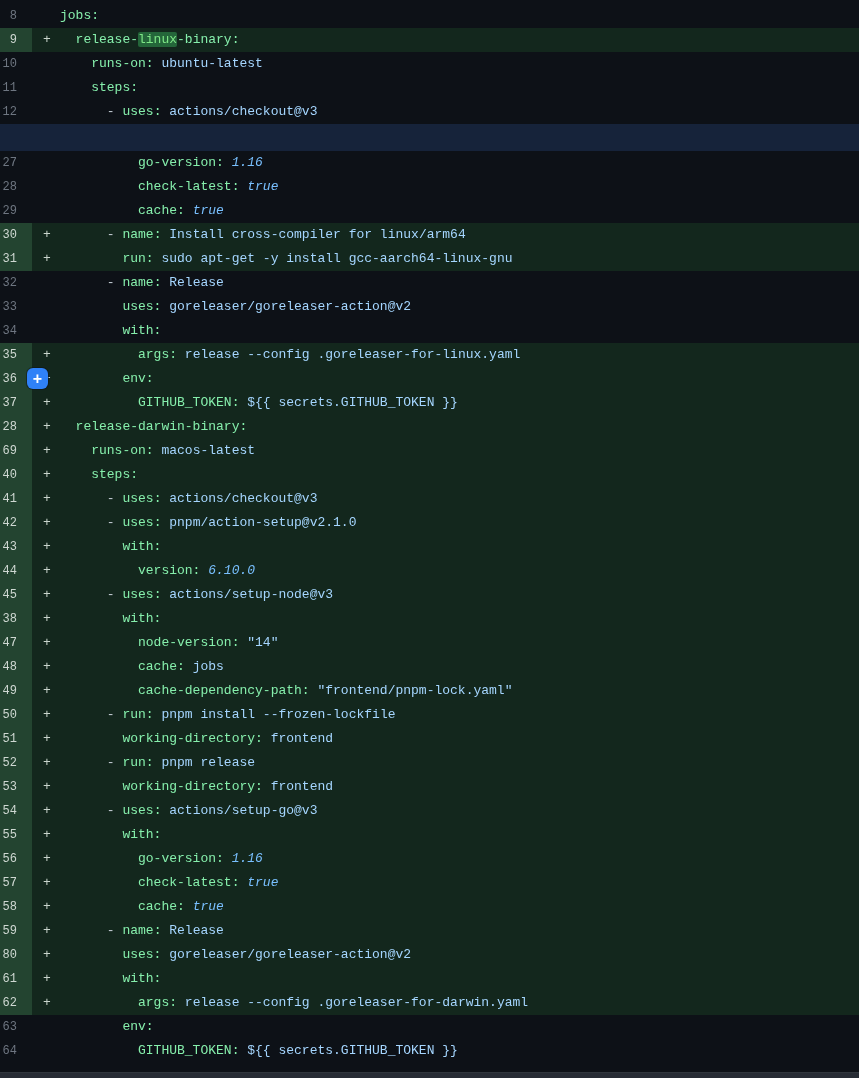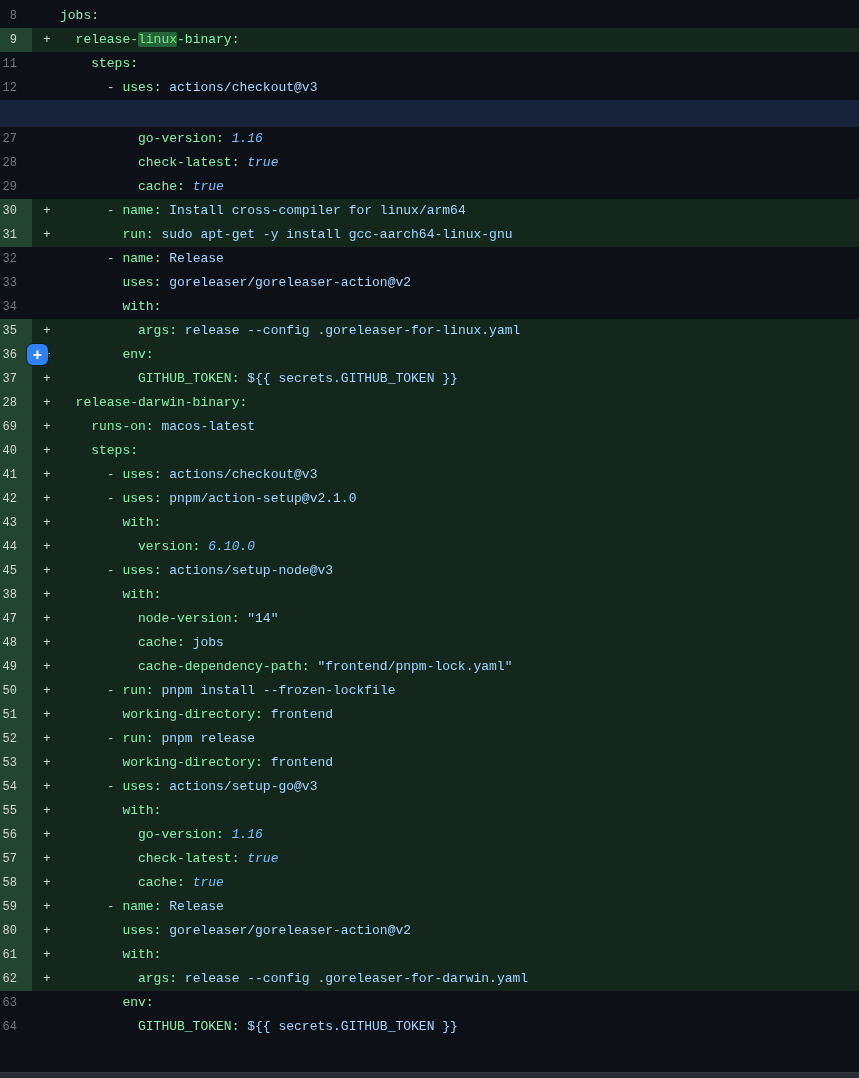--- a/index.html
+++ b/index.html
@@ -50,20 +50,21 @@
     background:#272c35;border-top:1px solid #30363d;
   }
 </style>
 </head>
 <body>
 
 <div class="diff">
   <div id="rows">
       <div class="row"><span class="num">8</span><span class="marker"></span><span class="code"><span class="tk-key">jobs:</span></span></div>
       <div class="row added"><span class="num">9</span><span class="marker">+</span><span class="code"><span class="tk-key">  release-</span><span class="tk-keyhl">linux</span><span class="tk-key">-binary:</span></span></div>
+      <div class="row"><span class="num">10</span><span class="marker"></span><span class="code"><span class="tk-key">    runs-on:</span><span class="tk-val"> ubuntu-latest</span></span></div>
       <div class="row"><span class="num">11</span><span class="marker"></span><span class="code"><span class="tk-key">    steps:</span></span></div>
       <div class="row"><span class="num">12</span><span class="marker"></span><span class="code"><span class="tk-punc">      - </span><span class="tk-key">uses:</span><span class="tk-val"> actions/checkout@v3</span></span></div>
       <div class="expand-band"></div>
       <div class="row"><span class="num">27</span><span class="marker"></span><span class="code"><span class="tk-key">          go-version:</span><span class="tk-const"> 1.16</span></span></div>
       <div class="row"><span class="num">28</span><span class="marker"></span><span class="code"><span class="tk-key">          check-latest:</span><span class="tk-const"> true</span></span></div>
       <div class="row"><span class="num">29</span><span class="marker"></span><span class="code"><span class="tk-key">          cache:</span><span class="tk-const"> true</span></span></div>
       <div class="row added"><span class="num">30</span><span class="marker">+</span><span class="code"><span class="tk-punc">      - </span><span class="tk-key">name:</span><span class="tk-val"> Install cross-compiler for linux/arm64</span></span></div>
       <div class="row added"><span class="num">31</span><span class="marker">+</span><span class="code"><span class="tk-key">        run:</span><span class="tk-val"> sudo apt-get -y install gcc-aarch64-linux-gnu</span></span></div>
       <div class="row"><span class="num">32</span><span class="marker"></span><span class="code"><span class="tk-punc">      - </span><span class="tk-key">name:</span><span class="tk-val"> Release</span></span></div>
       <div class="row"><span class="num">33</span><span class="marker"></span><span class="code"><span class="tk-key">        uses:</span><span class="tk-val"> goreleaser/goreleaser-action@v2</span></span></div>

